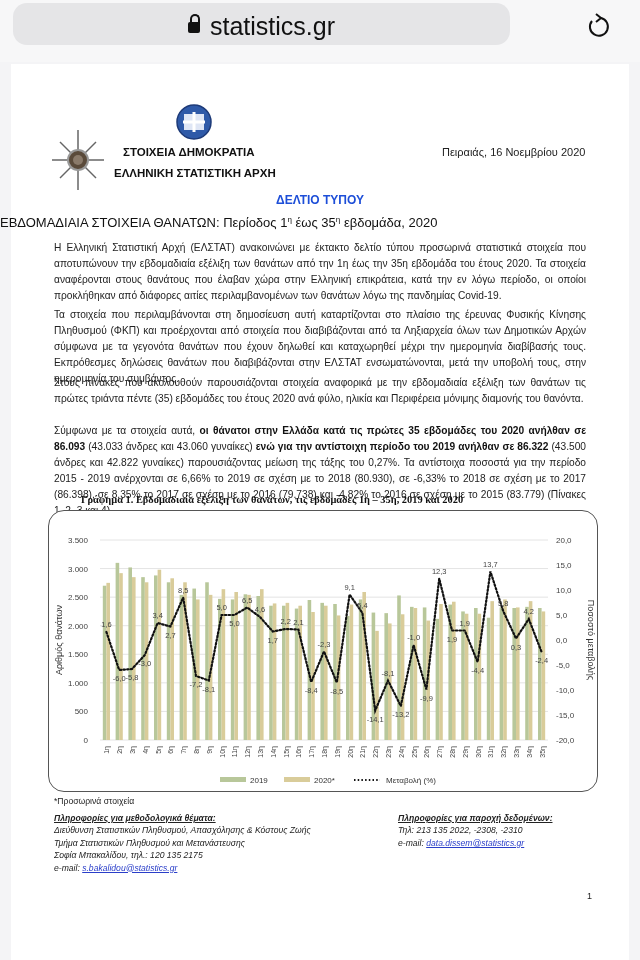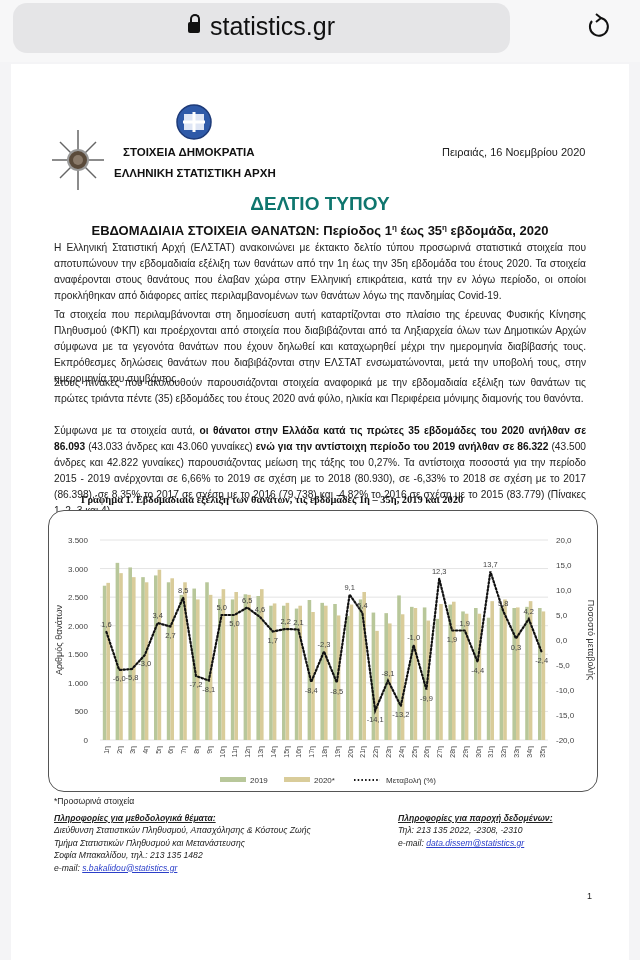--- a/index.html
+++ b/index.html
@@ -1,34 +1,34 @@
 <!DOCTYPE html>
 <html><head>
 <meta charset="utf-8">
 <style>
   * { box-sizing: border-box; margin: 0; padding: 0; }
   html, body { width: 640px; height: 960px; overflow: hidden; background: #f4f4f6; font-family: "Liberation Sans", sans-serif; }
   .browser-bar { position: absolute; left: 0; top: 0; width: 640px; height: 62px; background: #f7f7f8; }
-  .pill { position: absolute; left: 13px; top: 3px; width: 498px; height: 50px; background: #e5e5e7; border-radius: 14px; }
+  .pill { position: absolute; left: 13px; top: 3px; width: 498px; height: 42px; background: #e5e5e7; border-radius: 14px; }
   .pill { width: 497px; }
   .lockurl { position: absolute; left: 0; right: 0; top: 9px; text-align: center; font-size: 25px; color: #111; }
   .lock { display: inline-block; width: 12px; height: 16px; margin-right: 10px; vertical-align: -1px; position: relative; }
   .lock::before { content: ""; position: absolute; left: 2px; top: -6px; width: 6px; height: 8px; border: 2px solid #111; border-bottom: none; border-radius: 5px 5px 0 0; }
   .lock::after { content: ""; position: absolute; left: 0; top: 2px; width: 12px; height: 11px; background: #111; border-radius: 2px; }
   .reload { position: absolute; left: 585px; top: 13px; width: 26px; height: 26px; }
 
   .page { position: absolute; left: 11px; top: 64px; width: 618px; height: 896px; background: #ffffff; }
 
   .logo-star { position: absolute; left: 52px; top: 130px; width: 52px; height: 60px; }
   .logo-seal { position: absolute; left: 176px; top: 104px; width: 36px; height: 36px; }
   .hdr1 { position: absolute; left: 123px; top: 146px; font-size: 11.5px; font-weight: bold; color: #111; }
   .hdr2 { position: absolute; left: 114px; top: 167px; font-size: 11.5px; font-weight: bold; color: #111; }
   .date { position: absolute; left: 442px; top: 146px; font-size: 11px; color: #222; }
-  .title1 { position: absolute; left: 0; width: 640px; top: 193px; text-align: center; font-size: 19px; font-weight: bold; color: #0f766e; }
-  .title2 { position: absolute; left: 0; width: 640px; top: 215px; text-align: center; font-size: 13px; font-weight: bold; color: #111; margin-top: 8px; }
+  .title1 { position: absolute; left: 0; width: 640px; top: 193px; text-align: center; font-size: 12px; font-weight: bold; color: #1d4ed8; }
+  .title2 { position: absolute; left: 0; width: 640px; top: 215px; font-size: 13px; font-weight: normal; color: #111; }
   .title2 sup { font-size: 8px; }
 
   .para { position: absolute; left: 54px; width: 532px; font-size: 10.2px; line-height: 16px; color: #222; text-align: justify; }
   .para b { font-weight: bold; color: #111; }
   .p1 { top: 240px; }
   .p2 { top: 307px; }
   .p3 { top: 375px; }
   .p4 { top: 423px; }
 
   .chart-title { position: absolute; left: 0; width: 544px; top: 494px; text-align: center; font-size: 10.4px; font-weight: bold; color: #111; font-family: Liberation Serif, serif; }
@@ -267,21 +267,21 @@
     <text x="266" y="273" font-size="8" fill="#333" font-family="&quot;Liberation Sans&quot;, sans-serif">2020*</text>
     <line x1="306" x2="332" y1="270" y2="270" stroke="#111" stroke-width="2" stroke-dasharray="1.5,2.2"></line>
     <text x="338" y="273" font-size="8" fill="#333" font-family="&quot;Liberation Sans&quot;, sans-serif">Μεταβολή (%)</text>
   </svg>
 
 <div class="footnote">*Προσωρινά στοιχεία</div>
 <div class="contact-left">
   <div class="contact-head">Πληροφορίες για μεθοδολογικά θέματα:</div>
   <div>Διεύθυνση Στατιστικών Πληθυσμού, Απασχόλησης &amp; Κόστους Ζωής</div>
   <div>Τμήμα Στατιστικών Πληθυσμού και Μετανάστευσης</div>
-  <div>Σοφία Μπακαλίδου, τηλ.: 213 135 1482</div>
+  <div>Σοφία Μπακαλίδου, τηλ.: 120 135 2175</div>
   <div><span>e-mail: </span><span class="link">s.bakalidou@statistics.gr</span></div>
 </div>
 <div class="contact-right">
   <div class="contact-head">Πληροφορίες για παροχή δεδομένων:</div>
   <div>Τηλ:  213 135 2022, -2308, -2310</div>
   <div><span>e-mail: </span><span class="link">data.dissem@statistics.gr</span></div>
 </div>
 <div class="pagenum">1</div>
 
 </body></html>

